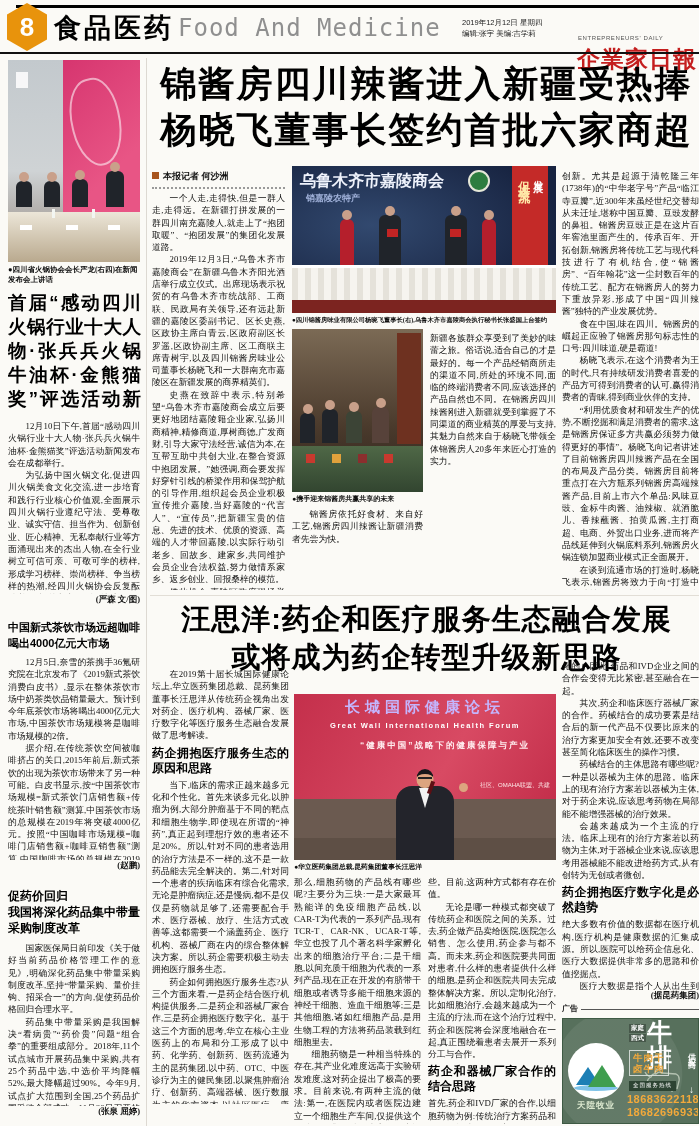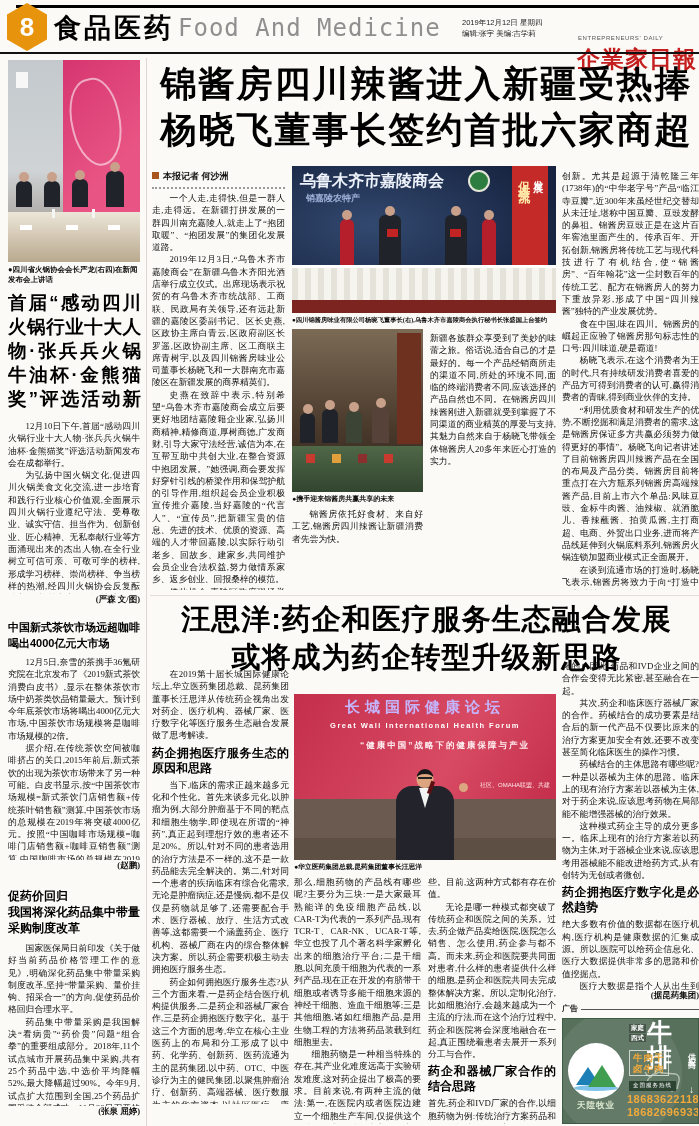--- a/index.html
+++ b/index.html
@@ -305,21 +305,21 @@
     <div>
         <p>首先,药企和IVD厂家的合作,以细胞药物为例:传统治疗方案药品和IVD很多时候是分离的,IVD是作为辅助检查辅助诊断而非治疗;但现在IVD已经在治疗方面越来越趋于直接结合治疗方案。而未来的方式主要是两种:一种如果是通用型的细胞药物,那和现在的大分子生物药类似,需要伴随诊断来提高其临床应答率;另一种如果是定制化的细胞药物,那么在定制之前就要用到IVD的方式去确定病人有什么样的靶点,从而选择所要定制生产的细胞药物。所以,这样一来就改变了过去检测和医疗之间的顺序和逻辑,也让检测是个性化的,产业和服务也是个性</p>
       </div>
   </div>
 
   <div class="abs bt cont" style="left:562px;top:660px;width:137px;height:330px;">
     <div class="cont">
         <p>化的。因此,药品和IVD企业之间的合作会变得无比紧密,甚至融合在一起。</p>
         <p>其次,药企和临床医疗器械厂家的合作。药械结合的成功要素是结合后的新一代产品不仅要比原来的治疗方案更加安全有效,还要不改变甚至简化临床医生的操作习惯。</p>
         <p>药械结合的主体思路有哪些呢?一种是以器械为主体的思路。临床上的现有治疗方案若以器械为主体,对于药企来说,应该思考药物在局部能不能增强器械的治疗效果。</p>
-        <p>这种模式药企主导的成分更多一。临床上现有的治疗方案若以药物为主体,对于器械企业来说,应该思考用器械能不能改进给药方式,从有创转为无创或者微创。</p>
+        <p>会越来越成为一个主流的疗法。临床上现有的治疗方案若以药物为主体,对于器械企业来说,应该思考用器械能不能改进给药方式,从有创转为无创或者微创。</p>
       </div>
     <h4 class="sub">药企拥抱医疗数字化是必然趋势</h4>
     <div>
         <p>绝大多数有价值的数据都在医疗机构,医疗机构是健康数据的汇集成源。所以,医院可以给药企信息化、医疗大数据提供非常多的思路和价值挖掘点。</p>
         <p>医疗大数据是指个人从出生到死亡的全生命周期过程中,因为免疫、体检、门诊、住院等健康活动所产生的大数据。通过对医疗大数据的分析和加工,可以挖掘出疾病预防诊断、治疗、公共卫生防治等方面的重要价值。诸如,药企药品从出厂到最后患者服用的生命周期管理中,医疗的数据化系统都可以去解决这个过程的合规性、服用数据、药品质量控制等;医疗大数据在慢病管理中的应用将有效减少慢病管理的成本等。</p>
       </div>
   </div>
   <div class="abs credit" style="left:562px;top:990px;width:137px;">(据昆药集团)</div>
 
   <div class="abs ad-label">

